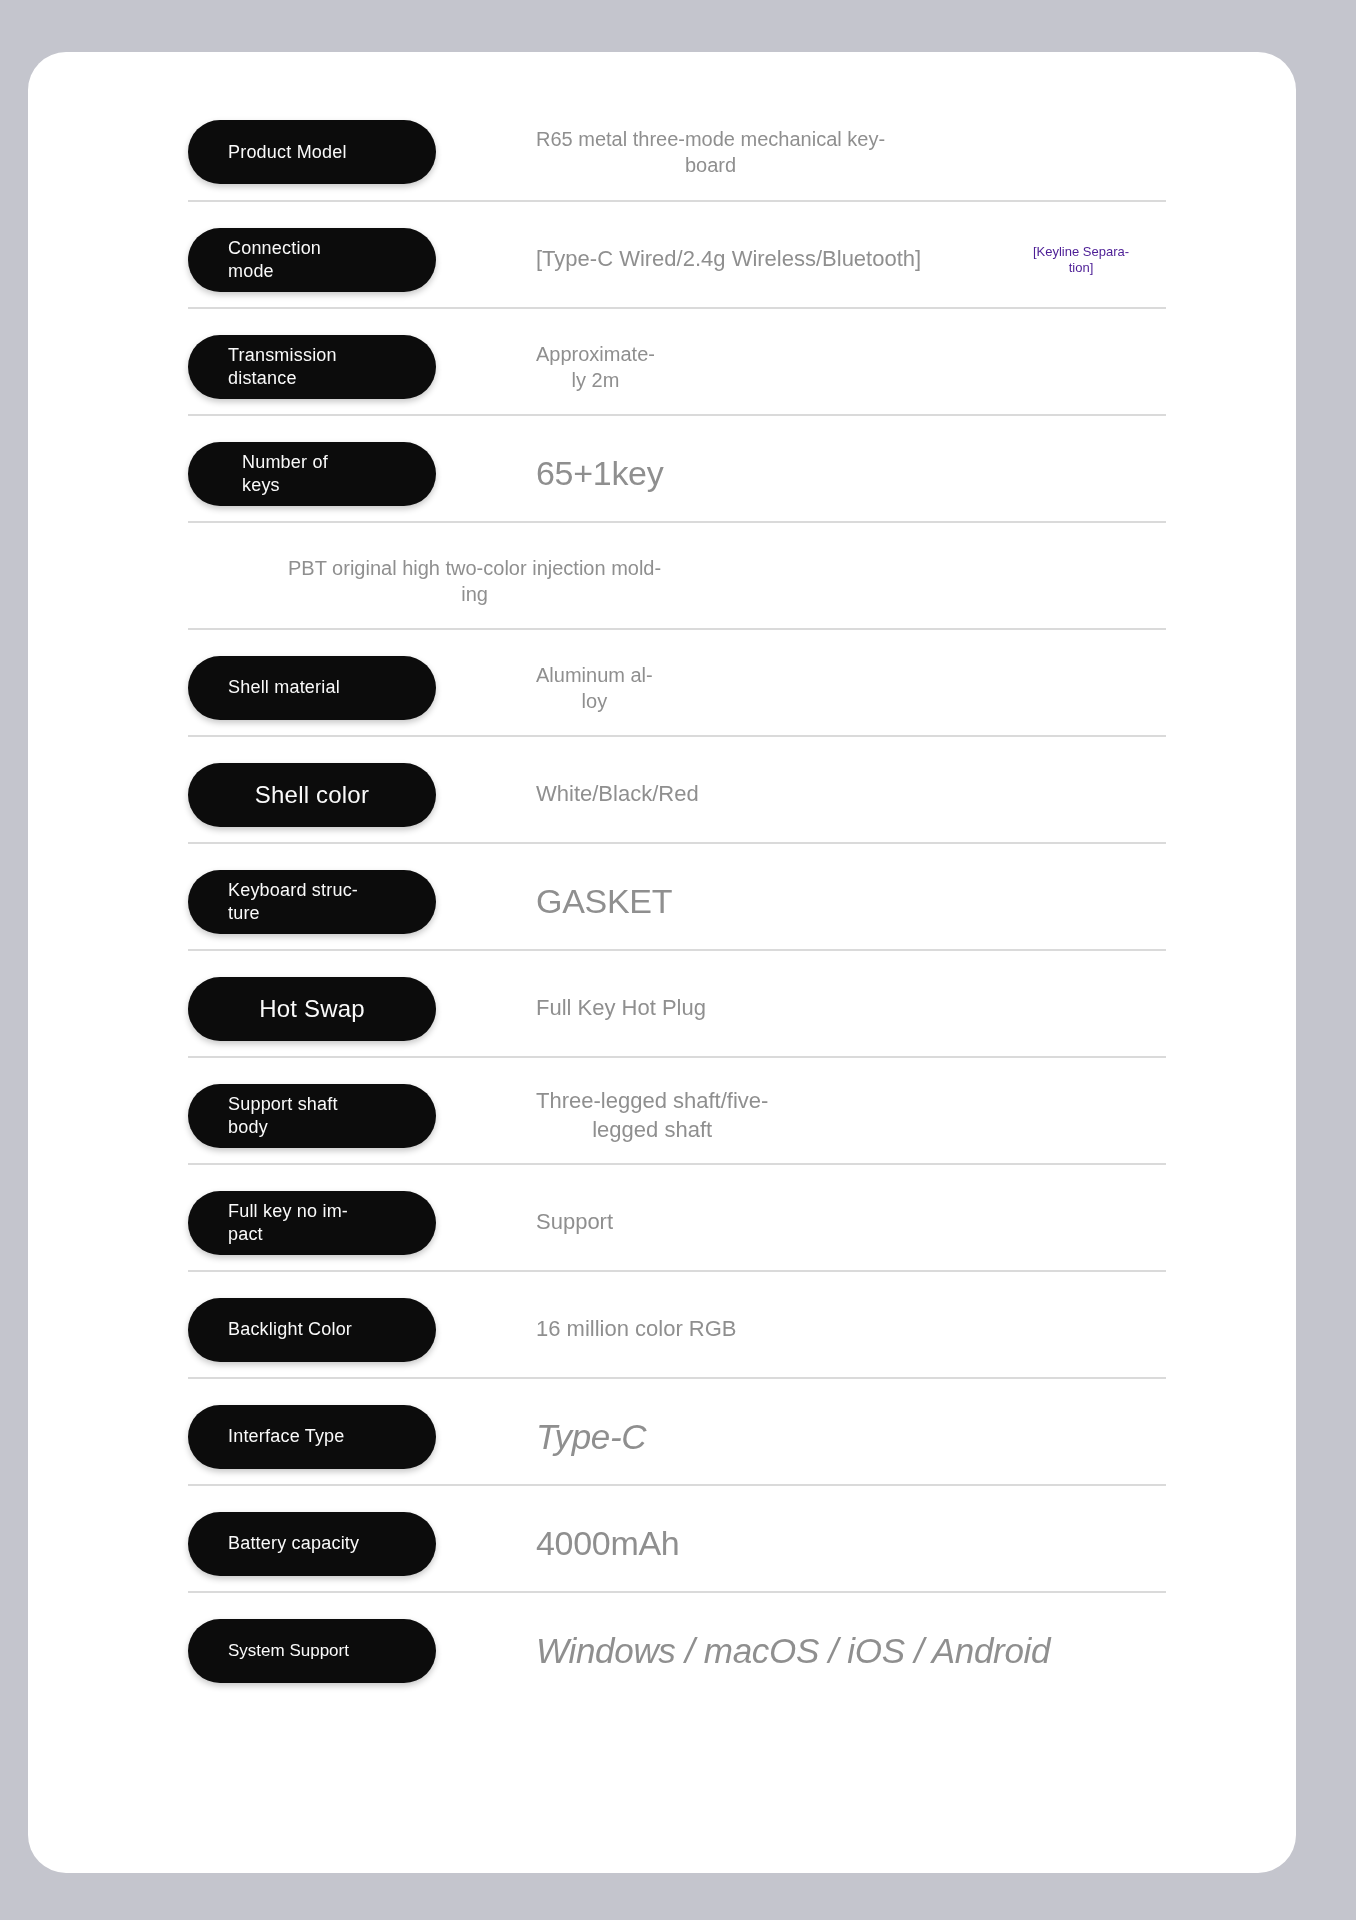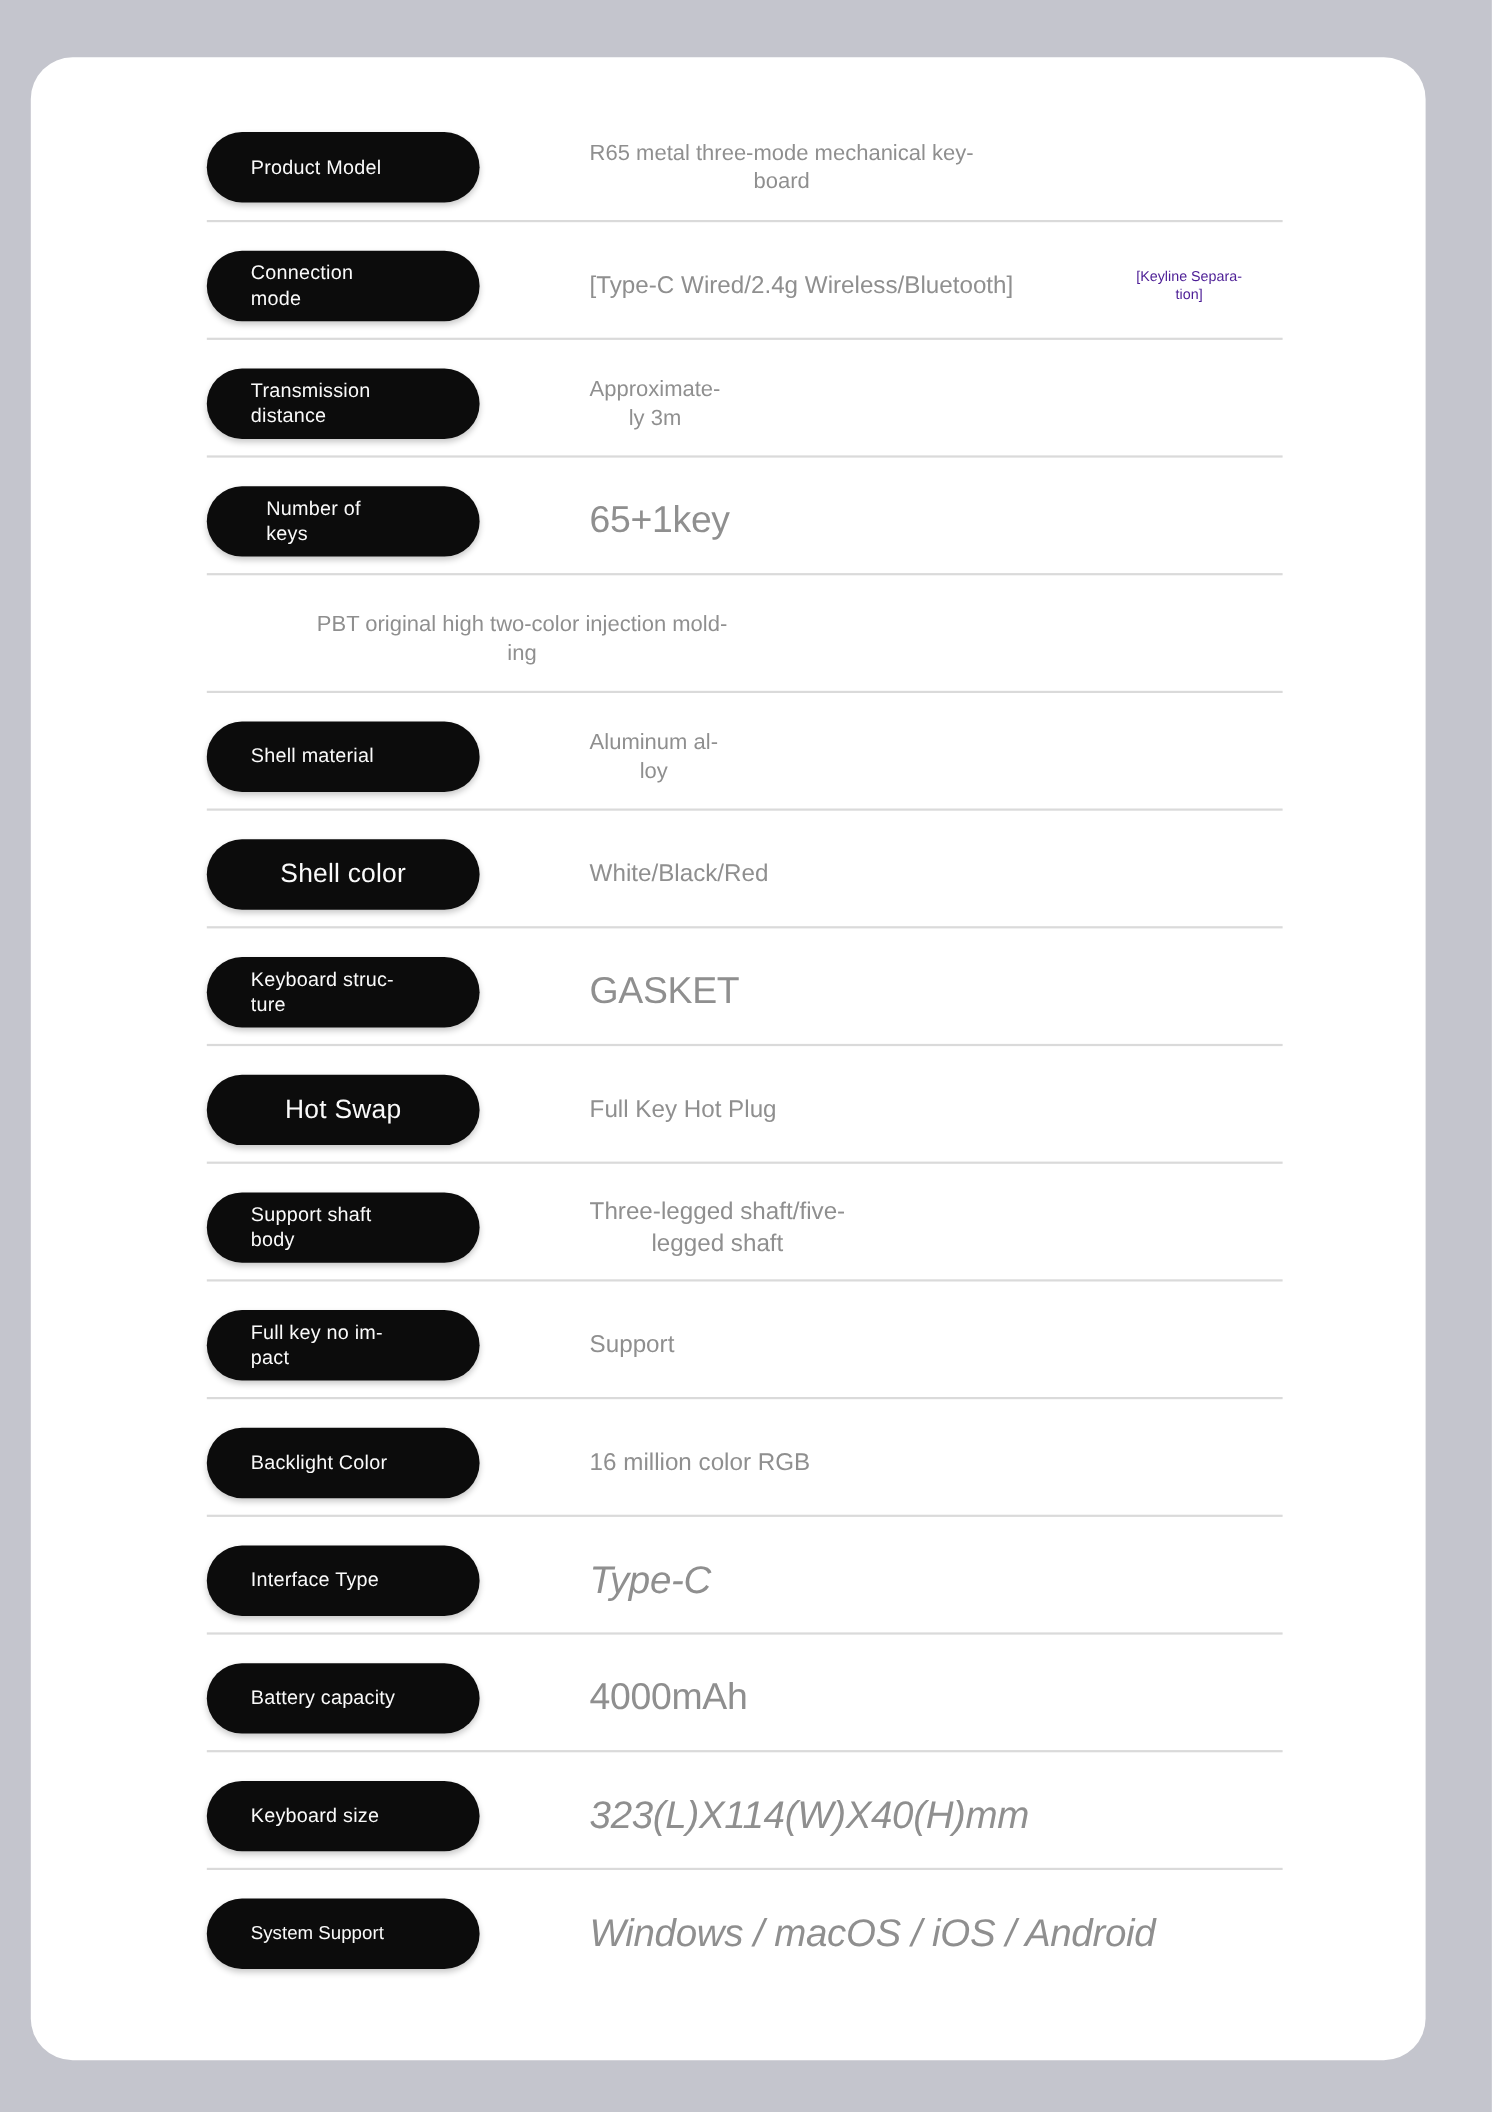--- a/index.html
+++ b/index.html
@@ -113,21 +113,21 @@
     </div>
   </div>
 
   <div class="row">
     <div class="pill">
       <span class="pill-label">Transmission
 distance</span>
     </div>
     <div class="value-wrap">
       <span class="v v-sm">Approximate-
-ly 3m</span>
+ly 2m</span>
     </div>
   </div>
 
   <div class="row">
     <div class="pill indent">
       <span class="pill-label">Number of
 keys</span>
     </div>
     <div class="value-wrap">
       <span class="v v-lg">65+1key</span>
@@ -220,28 +220,20 @@
 
   <div class="row">
     <div class="pill">
       <span class="pill-label">Battery capacity</span>
     </div>
     <div class="value-wrap">
       <span class="v v-lg">4000mAh</span>
     </div>
   </div>
 
-  <div class="row">
-    <div class="pill">
-      <span class="pill-label">Keyboard size</span>
-    </div>
-    <div class="value-wrap">
-      <span class="v v-xl">323(L)X114(W)X40(H)mm</span>
-    </div>
-  </div>
 
   <div class="row">
     <div class="pill small">
       <span class="pill-label">System Support</span>
     </div>
     <div class="value-wrap">
       <span class="v v-xl">Windows / macOS / iOS / Android</span>
     </div>
   </div>
 

